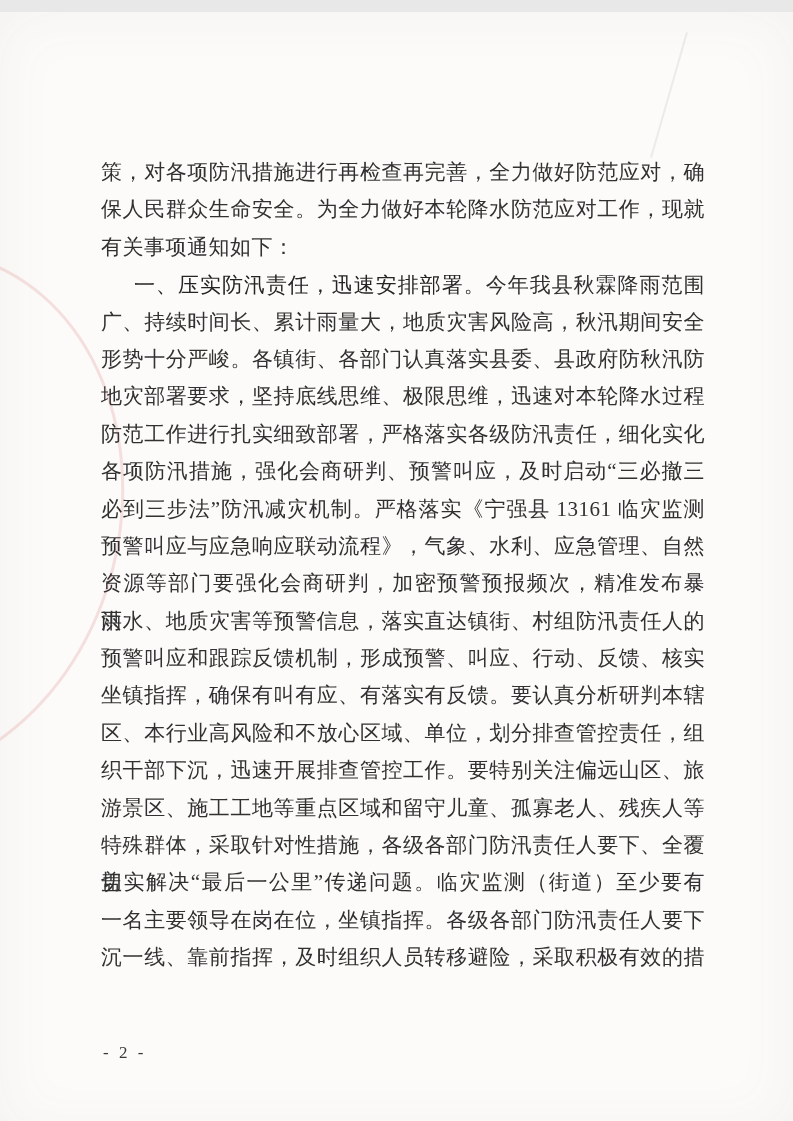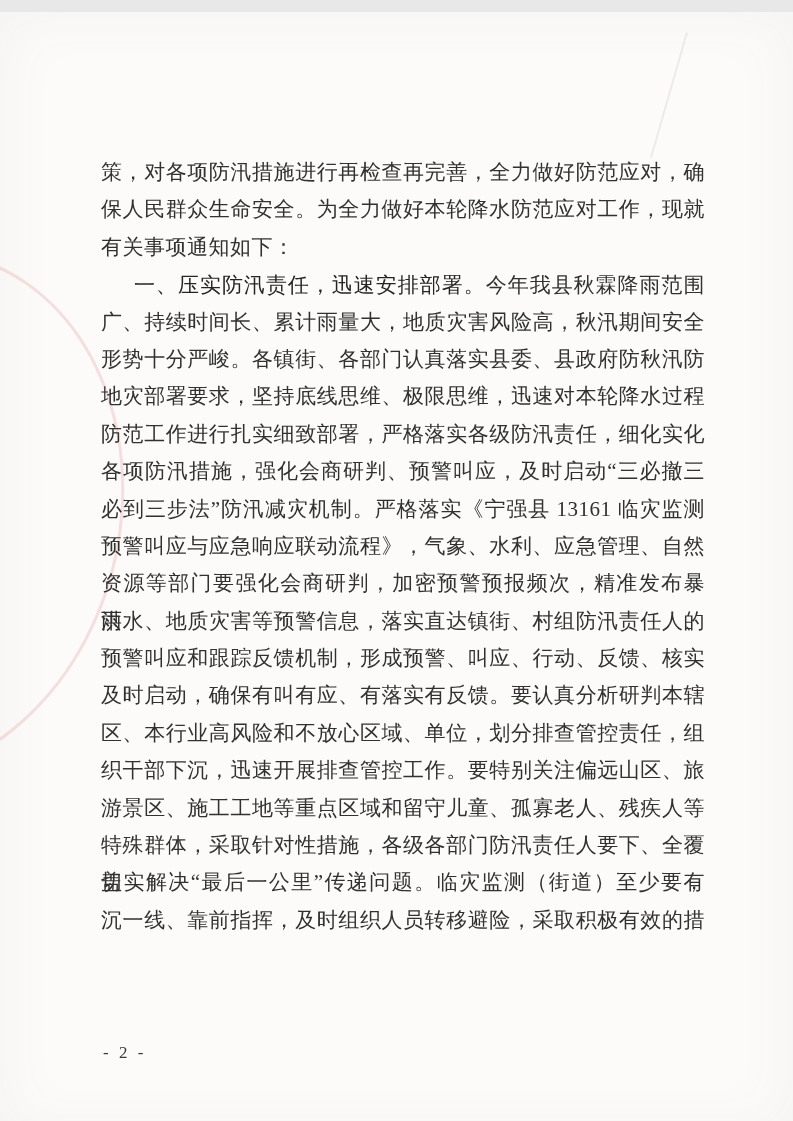--- a/index.html
+++ b/index.html
@@ -88,23 +88,24 @@
       <div class="line"><span>广、持续时间长、累计雨量大，地质灾害风险高，秋汛期间安全</span></div>
       <div class="line"><span>形势十分严峻。各镇街、各部门认真落实县委、县政府防秋汛防</span></div>
       <div class="line"><span>地灾部署要求，坚持底线思维、极限思维，迅速对本轮降水过程</span></div>
       <div class="line"><span>防范工作进行扎实细致部署，严格落实各级防汛责任，细化实化</span></div>
       <div class="line"><span>各项防汛措施，强化会商研判、预警叫应，及时启动“三必撤三</span></div>
       <div class="line"><span>必到三步法”防汛减灾机制。严格落实《宁强县 13161 临灾监测</span></div>
       <div class="line"><span>预警叫应与应急响应联动流程》，气象、水利、应急管理、自然</span></div>
       <div class="line"><span>资源等部门要强化会商研判，加密预警预报频次，精准发布暴雨、</span></div>
       <div class="line"><span>洪水、地质灾害等预警信息，落实直达镇街、村组防汛责任人的</span></div>
       <div class="line"><span>预警叫应和跟踪反馈机制，形成预警、叫应、行动、反馈、核实</span></div>
-      <div class="line"><span>及时启动，确保有叫有应、有落实有反馈。要认真分析研判本辖</span></div>
+      <div class="line"><span>坐镇指挥，确保有叫有应、有落实有反馈。要认真分析研判本辖</span></div>
       <div class="line"><span>区、本行业高风险和不放心区域、单位，划分排查管控责任，组</span></div>
       <div class="line"><span>织干部下沉，迅速开展排查管控工作。要特别关注偏远山区、旅</span></div>
       <div class="line"><span>游景区、施工工地等重点区域和留守儿童、孤寡老人、残疾人等</span></div>
       <div class="line"><span>特殊群体，采取针对性措施，各级各部门防汛责任人要下、全覆盖，</span></div>
       <div class="line"><span>切实解决“最后一公里”传递问题。临灾监测（街道）至少要有</span></div>
+      <div class="line"><span>一名主要领导在岗在位，坐镇指挥。各级各部门防汛责任人要下</span></div>
       <div class="line"><span>沉一线、靠前指挥，及时组织人员转移避险，采取积极有效的措</span></div>
     </div>
 
   <div class="page-number">- 2 -</div>
 </div>
 
 </body></html>

